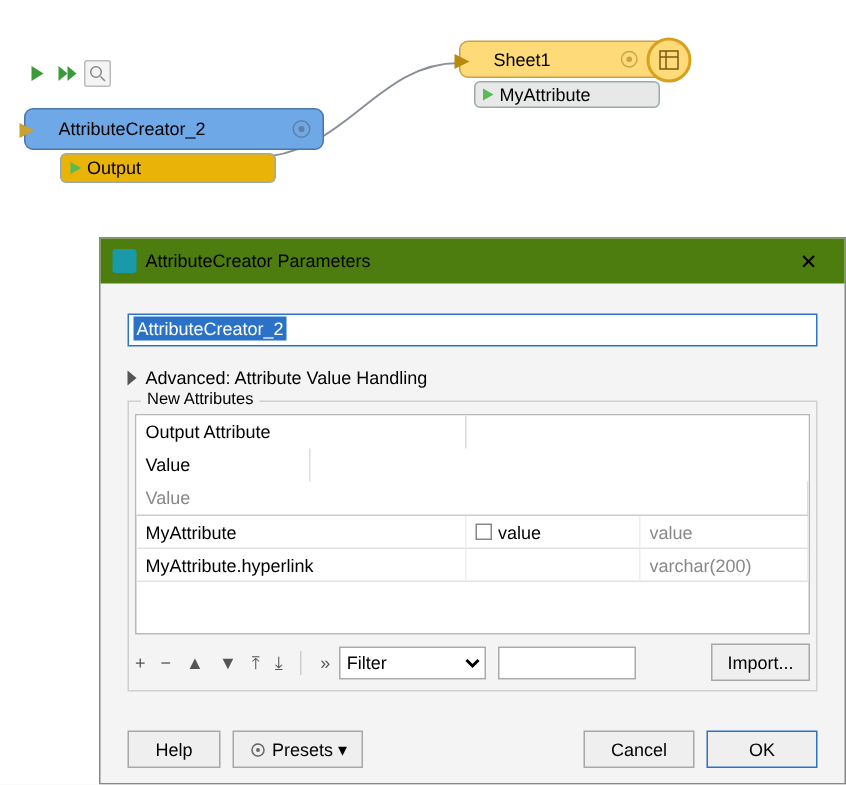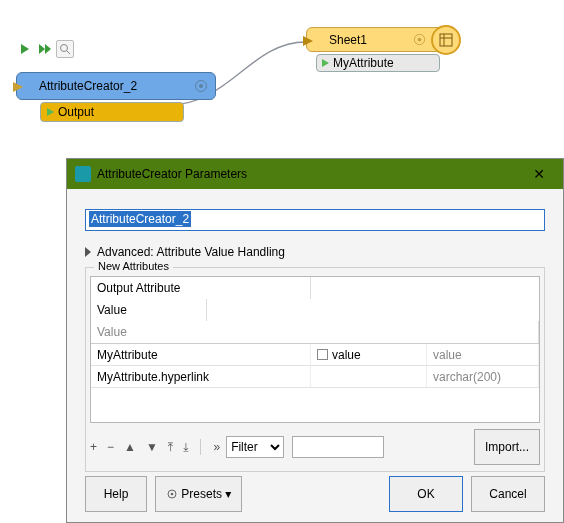--- a/index.html
+++ b/index.html
@@ -41,21 +41,21 @@
 .tbl .r>div{padding:0 6px;border-right:1px solid #eee;height:100%;display:flex;align-items:center;gap:4px;}
 .c1{width:220px;} .c2{width:116px;} .c3{flex:1;color:#888;}
 .tbl .blank{height:34px;}
 .chk{width:11px;height:11px;border:1px solid #888;display:inline-block;}
 .tb2{display:flex;align-items:center;gap:8px;margin-top:6px;}
 .tb2 .l{display:flex;gap:10px;align-items:center;color:#555;font-size:13px;}
 .tb2 .l span{cursor:default;}
 .sep{width:1px;height:16px;background:#ccc;margin:0 2px;}
 .dbl{letter-spacing:-2px;}
 select,input.ftxt{height:22px;border:1px solid #aaa;background:#fff;font-size:12px;}
-.btn{height:36px;border:1px solid #a8a8a8;background:#efefef;padding:0 10px;font-size:12px;display:inline-flex;align-items:center;justify-content:center;}
+.btn{height:25px;border:1px solid #a8a8a8;background:#efefef;padding:0 10px;font-size:12px;display:inline-flex;align-items:center;justify-content:center;}
 .btn.primary{border:1px solid #2a72c8;}
 .footer{position:absolute;left:0;right:0;bottom:0;padding:10px 18px;display:flex;align-items:center;gap:8px;}
 .footer .sp{flex:1;}
 .gearico{width:12px;height:12px;display:inline-block;}
 </style>
 </head>
 <body>
 
 <div class="canvas">
  <svg class="wire" width="564" height="160">
@@ -164,33 +164,33 @@
     <div class="l">
      <span>+</span>
      <span>−</span>
      <span>▲</span>
      <span>▼</span>
      <span>⤒</span>
      <span>⤓</span>
      <span class="sep"></span>
      <span class="dbl">»</span>
     </div>
-    <select style="width:58px"><option>Filter</option></select>
+    <select style="width:98px"><option>Filter</option></select>
     <input class="ftxt" style="width: 92px;">
     <div style="flex:1"></div>
     <button class="btn">Import...</button>
    </div>
   </div>
  </div>
  <div class="footer">
   <button class="btn" style="width:62px">Help</button>
   <button class="btn">
    <svg class="gearico" viewBox="0 0 12 12">
           <circle cx="6" cy="6" r="4" stroke="#666" fill="none"></circle>
           <circle cx="6" cy="6" r="1.3" fill="#666"></circle>
         </svg>
    &nbsp;<span>Presets</span>&nbsp;▾
   </button>
   <div class="sp"></div>
+  <button class="btn" style="width:74px">Cancel</button>
   <button class="btn primary" style="width:74px">OK</button>
-  <button class="btn" style="width:74px">Cancel</button>
  </div>
 </div>
 
 </body></html>

